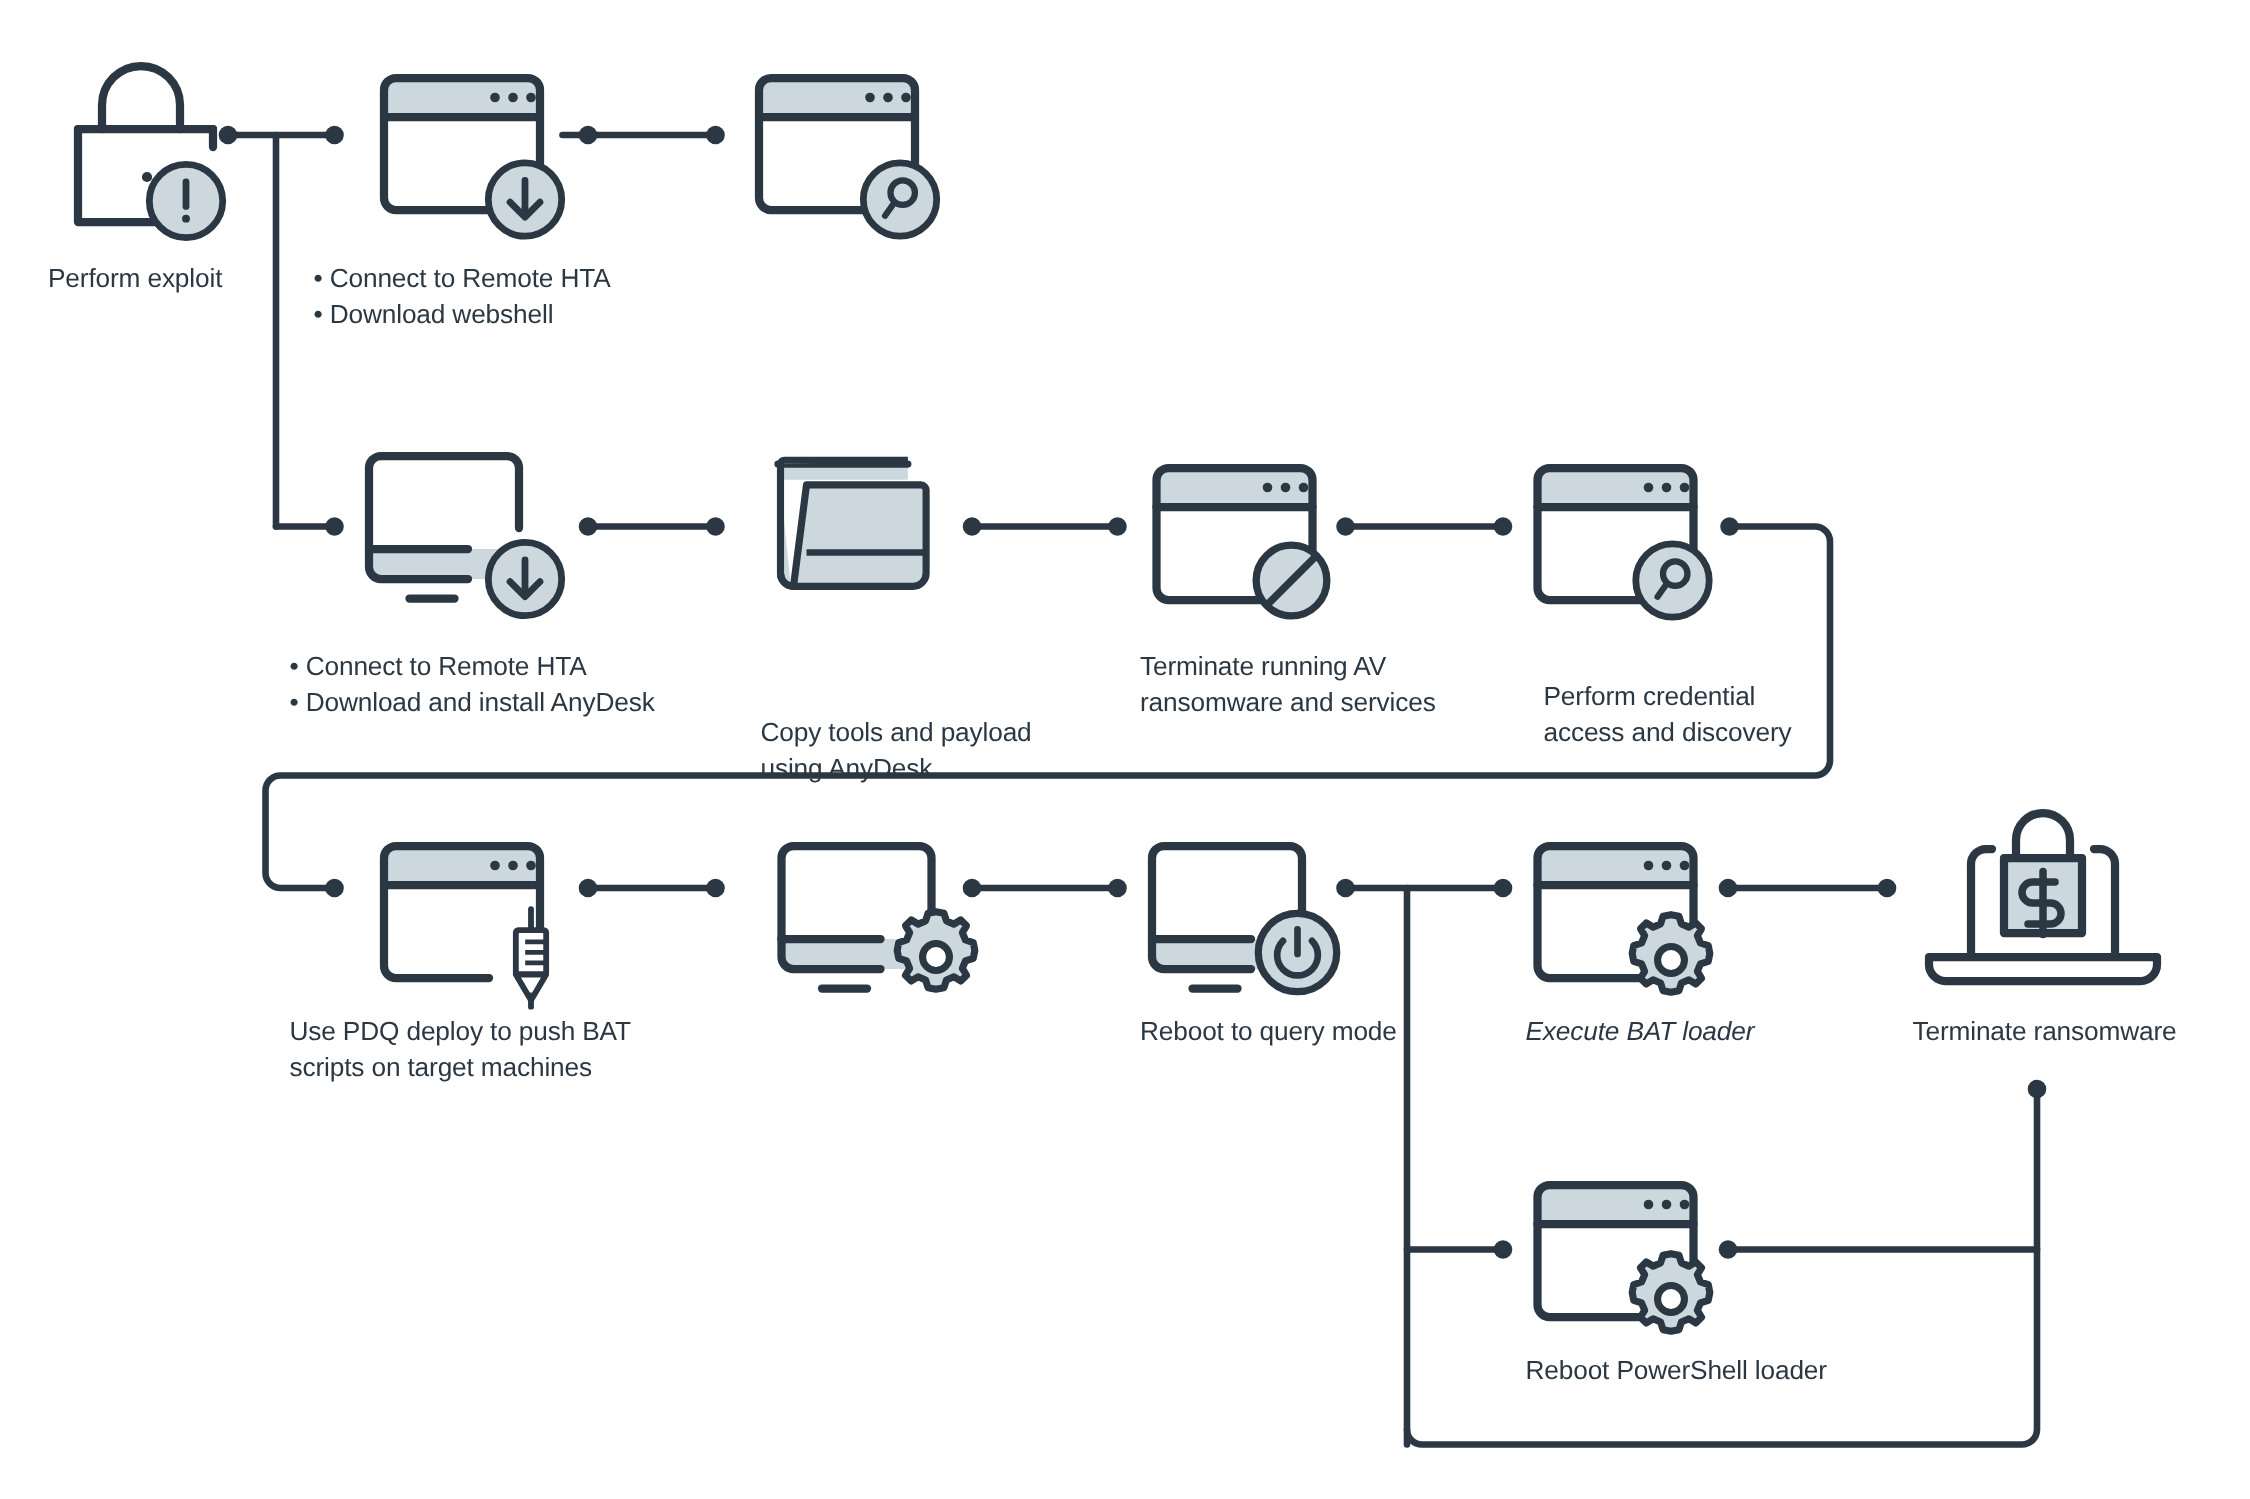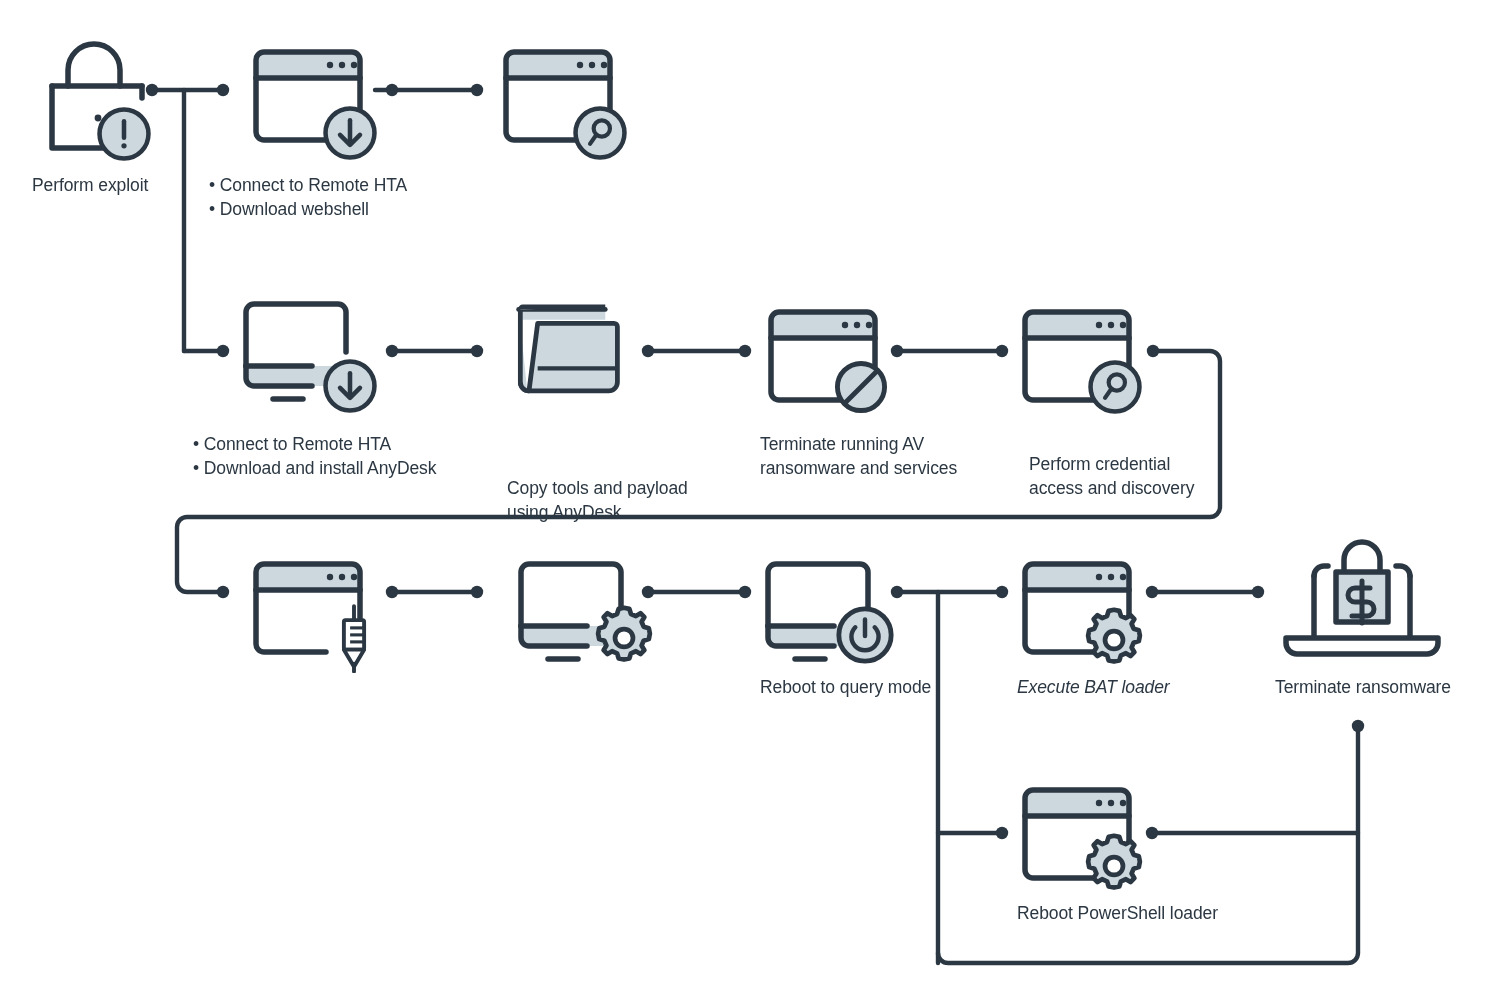--- a/index.html
+++ b/index.html
@@ -269,20 +269,22 @@
 
   <div class="node-label" style="left:507px; top:433px;margin-top:44px;">Copy tools and payload
 using AnyDesk</div>
 
   <div class="node-label" style="left:760px; top:433px;">Terminate running AV
 ransomware and services</div>
 
   <div class="node-label" style="left:1029px; top:453px;">Perform credential
 access and discovery</div>
 
+  <div class="node-label" style="left:193px; top:676px;">Use PDQ deploy to push BAT
+scripts on target machines</div>
 
 
   <div class="node-label" style="left:760px; top:676px;">Reboot to query mode</div>
 
   <div class="node-label" style="left:1017px; top:676px;font-style:italic;">Execute BAT loader</div>
 
   <div class="node-label" style="left:1275px; top:676px;">Terminate ransomware</div>
 
   <div class="node-label" style="left:1017px; top:902px;">Reboot PowerShell loader</div>
 

